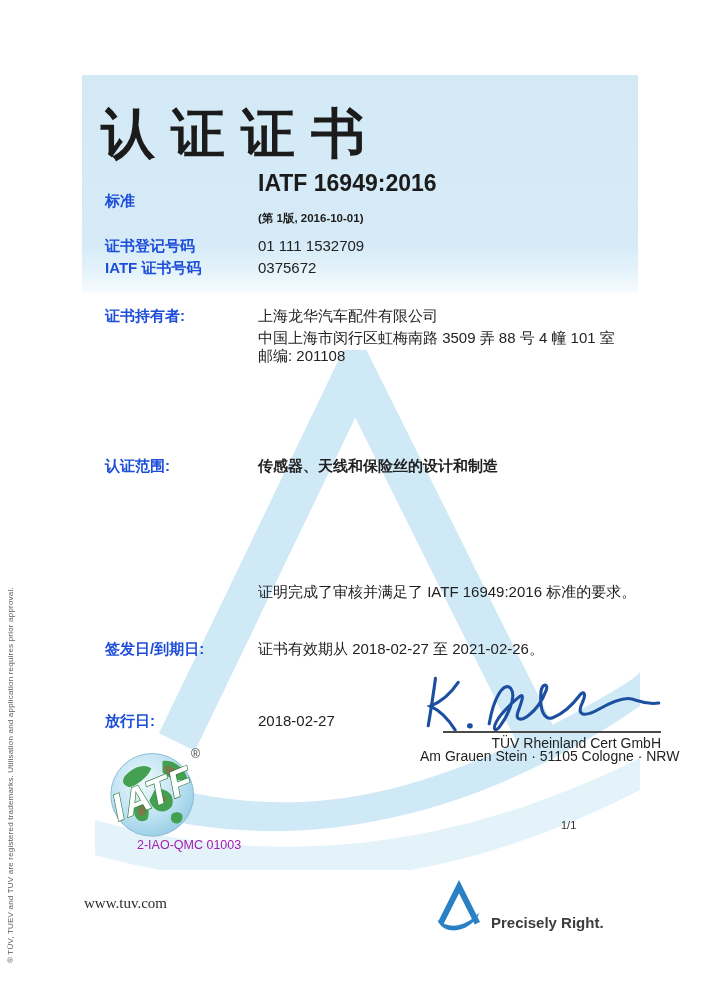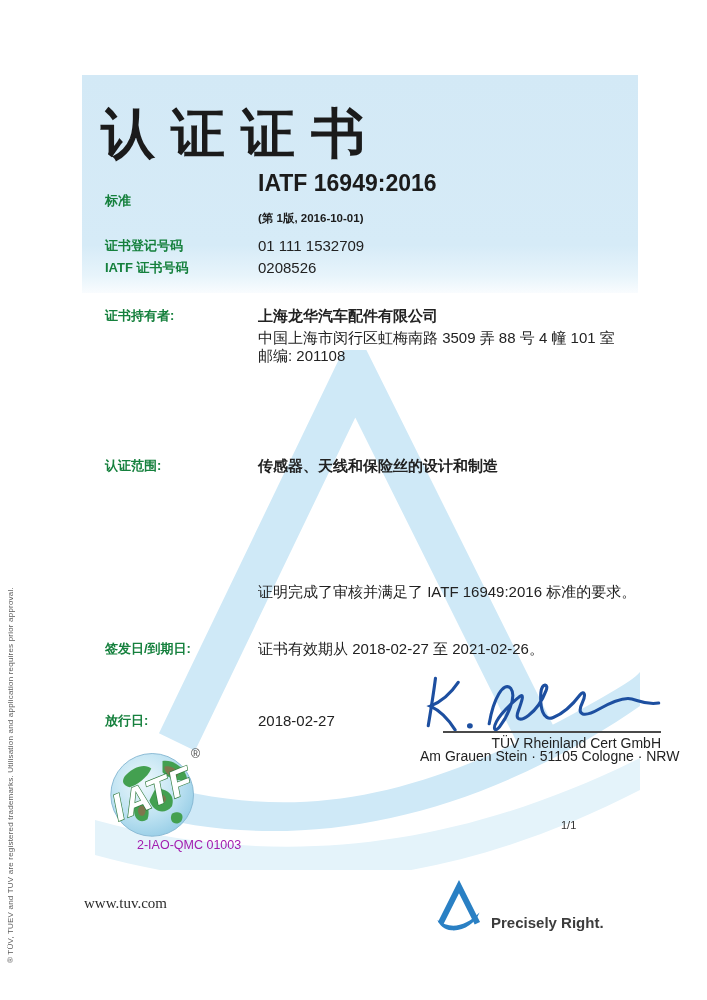--- a/index.html
+++ b/index.html
@@ -13,21 +13,21 @@
   .band{
     position:absolute;left:82px;top:75px;width:556px;height:218px;
     background:linear-gradient(to bottom,#d3e9f6 0%,#d6ebf7 78%,#e7f4fb 92%,#f9fcfe 100%);
   }
   .watermark{position:absolute;left:95px;top:350px;pointer-events:none;}
   .abs{position:absolute;white-space:nowrap;}
   .title{
     left:101px;top:98px;font-size:54px;font-weight:700;letter-spacing:16px;
     color:#1b1b1b;margin:0;
   }
-  .lbl{font-size:13px;font-weight:600;color:#15803d;}
+  .lbl{font-size:15px;font-weight:600;color:#1d4ed8;}
   .val{font-size:15px;font-weight:400;color:#222;}
   .std-val{left:258px;top:170px;font-size:23px;font-weight:700;color:#1b1b1b;}
   .std-ed{left:258px;top:211px;font-size:11.5px;font-weight:700;color:#1b1b1b;}
   .sig-line{position:absolute;left:443px;top:731px;width:218px;height:2px;background:#4a4a4a;}
   .org{font-size:14px;color:#222;width:241px;text-align:right;left:420px;}
   .code{left:98px;top:838px;font-size:12.5px;color:#a21caf;margin-left:39px;}
   .pagenum{left:561px;top:819px;font-size:11px;color:#333;}
   .website{left:84px;top:895px;font-size:15px;color:#2b2b2b;font-family:Liberation Serif, serif;}
   .brand{left:490px;top:884px;font-size:24px;color:#3c3c3c;}
   .brand b{font-weight:700;}
@@ -56,24 +56,24 @@
 
   <h1 class="abs title">认证证书</h1>
 
   <div class="abs lbl" style="left:105px;top:192px;">标准</div>
   <div class="abs std-val">IATF 16949:2016</div>
   <div class="abs std-ed">(第 1版, 2016-10-01)</div>
 
   <div class="abs lbl" style="left:105px;top:237px;">证书登记号码</div>
   <div class="abs val" style="left:258px;top:237px;">01 111 1532709</div>
   <div class="abs lbl" style="left:105px;top:259px;">IATF 证书号码</div>
-  <div class="abs val" style="left:258px;top:259px;">0208526</div>
+  <div class="abs val" style="left:258px;top:259px;">0375672</div>
 
   <div class="abs lbl" style="left:105px;top:307px;">证书持有者:</div>
-  <div class="abs val" style="left:258px;top:307px;font-weight:700;">上海龙华汽车配件有限公司</div>
+  <div class="abs val" style="left:258px;top:307px;font-weight:400;">上海龙华汽车配件有限公司</div>
   <div class="abs val" style="left:258px;top:329px;">中国上海市闵行区虹梅南路 3509 弄 88 号 4 幢 101 室</div>
   <div class="abs val" style="left:258px;top:347px;">邮编: 201108</div>
 
   <div class="abs lbl" style="left:105px;top:457px;">认证范围:</div>
   <div class="abs val" style="left:258px;top:457px;font-weight:600;text-align:center;">传感器、天线和保险丝的设计和制造</div>
 
   <div class="abs val" style="left:258px;top:583px;">证明完成了审核并满足了 IATF 16949:2016 标准的要求。</div>
 
   <div class="abs lbl" style="left:105px;top:640px;">签发日/到期日:</div>
   <div class="abs val" style="left:258px;top:640px;">证书有效期从 2018-02-27 至 2021-02-26。</div>

